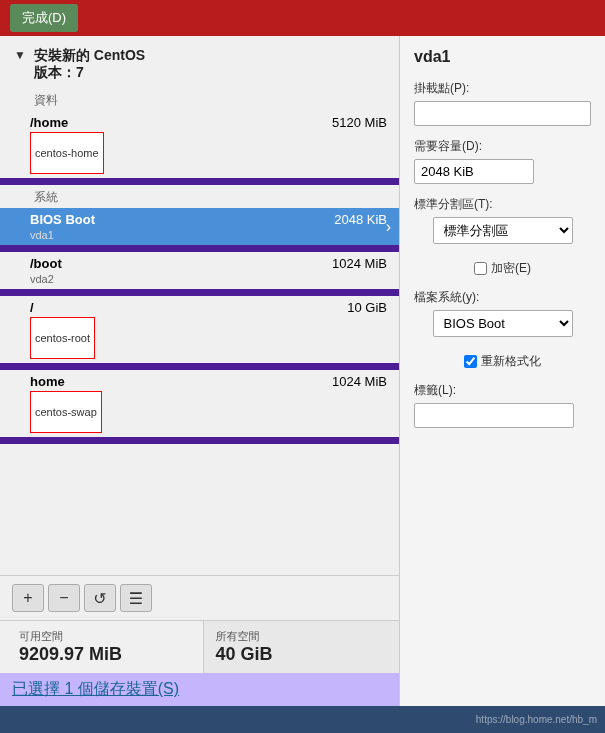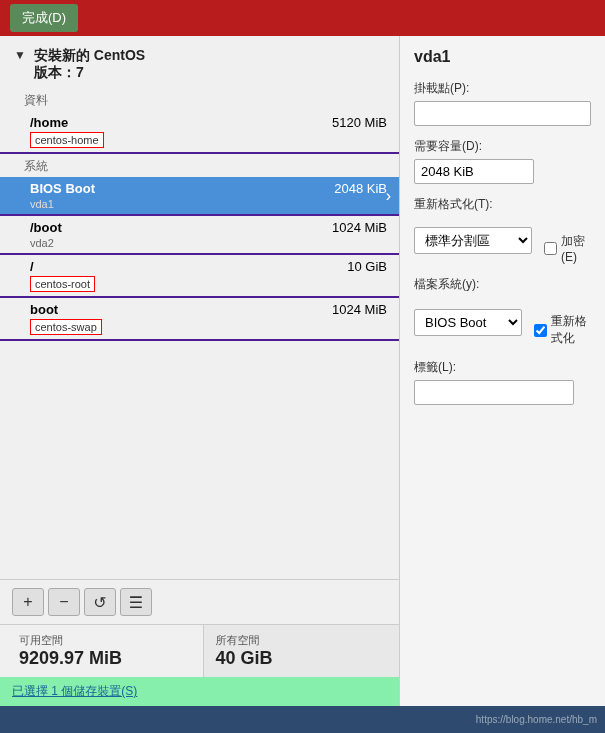--- a/index.html
+++ b/index.html
@@ -62,30 +62,30 @@
       color: #222;
       line-height: 1.3;
     }
     .install-version {
       font-size: 14px;
       font-weight: bold;
       color: #222;
     }
 
     .section-label {
-      padding: 4px 14px 2px 24px;
+      padding: 4px 14px 2px 34px;
       color: #666;
       font-size: 12px;
       font-family: Liberation Mono, monospace;
     }
 
     .partition-item {
       padding: 4px 12px 4px 30px;
       cursor: pointer;
-      border-bottom: 2px solid #4c1d95;
+      border-bottom: 7px solid #4c1d95;
       position: relative;
     }
     .partition-item.selected {
       background: #4a90d9;
       color: white;
     }
     .partition-item .item-top {
       display: flex;
       justify-content: space-between;
       align-items: center;
@@ -106,21 +106,21 @@
       margin-top: 2px;
     }
     .partition-item.selected .device-label {
       color: #ddd;
     }
     .partition-item .tag-box {
       display: inline-block;
       border: 1px solid red;
       color: #333;
       font-size: 11px;
-      padding: 1px 4px;
+      padding: 14px 4px;
       margin-top: 2px;
       background: white;
     }
     .arrow-right {
       position: absolute;
       right: 8px;
       top: 50%;
       transform: translateY(-50%);
       font-size: 16px;
       color: white;
@@ -170,25 +170,25 @@
       font-size: 11px;
       color: #555;
     }
     .space-value {
       font-size: 18px;
       font-weight: bold;
       color: #222;
     }
     .storage-link {
       padding: 6px 12px;
-      font-size: 12px;
+      font-size: 16px;
       color: #1a6496;
       text-decoration: underline;
       cursor: pointer;
-      background: #86efac;
+      background: #c4b5fd;
     }
 
     
     .right-panel {
       flex: 1;
       padding: 12px 14px;
       background: #f4f4f4;
       overflow-y: auto;
     }
     .right-title {
@@ -217,21 +217,22 @@
       width: 120px;
       padding: 4px 6px;
       border: 1px solid #aaa;
       background: white;
       font-size: 13px;
       border-radius: 2px;
     }
     .row-inline {
       display: flex;
       align-items: center;
-      gap: 12px;
+      gap: 0;
+      flex-direction: column;
     }
     .checkbox-label {
       font-size: 12px;
       color: #333;
       display: flex;
       align-items: center;
       gap: 4px;
       margin-top: 16px;
     }
     .field-select {
@@ -307,21 +308,21 @@
         <span class="mount-point">/</span>
         <span class="size-label">10 GiB</span>
       </div>
       <div>
         <span class="tag-box">centos-root</span>
       </div>
     </div>
 
     <div class="partition-item">
       <div class="item-top">
-        <span class="mount-point">boot</span>
+        <span class="mount-point">home</span>
         <span class="size-label">1024 MiB</span>
       </div>
       <div>
         <span class="tag-box">centos-swap</span>
       </div>
     </div>
 
     <div style="flex:1;"></div>
 
     <div class="toolbar">
@@ -354,21 +355,21 @@
       <div class="field-label">掛載點(P):</div>
       <input class="field-input" type="text" value="" style="">
     </div>
 
     <div class="field-group">
       <div class="field-label">需要容量(D):</div>
       <input class="field-input-small" type="text" value="2048 KiB" style="">
     </div>
 
     <div class="field-group">
-      <div class="field-label">重新格式化(T):</div>
+      <div class="field-label">標準分割區(T):</div>
       <div class="row-inline">
         <select class="field-select">
           <option>標準分割區</option>
           <option>LVM</option>
           <option>RAID</option>
         </select>
         <label class="checkbox-label">
           <input type="checkbox" style="">
           <span>加密(E)</span>
         </label>

